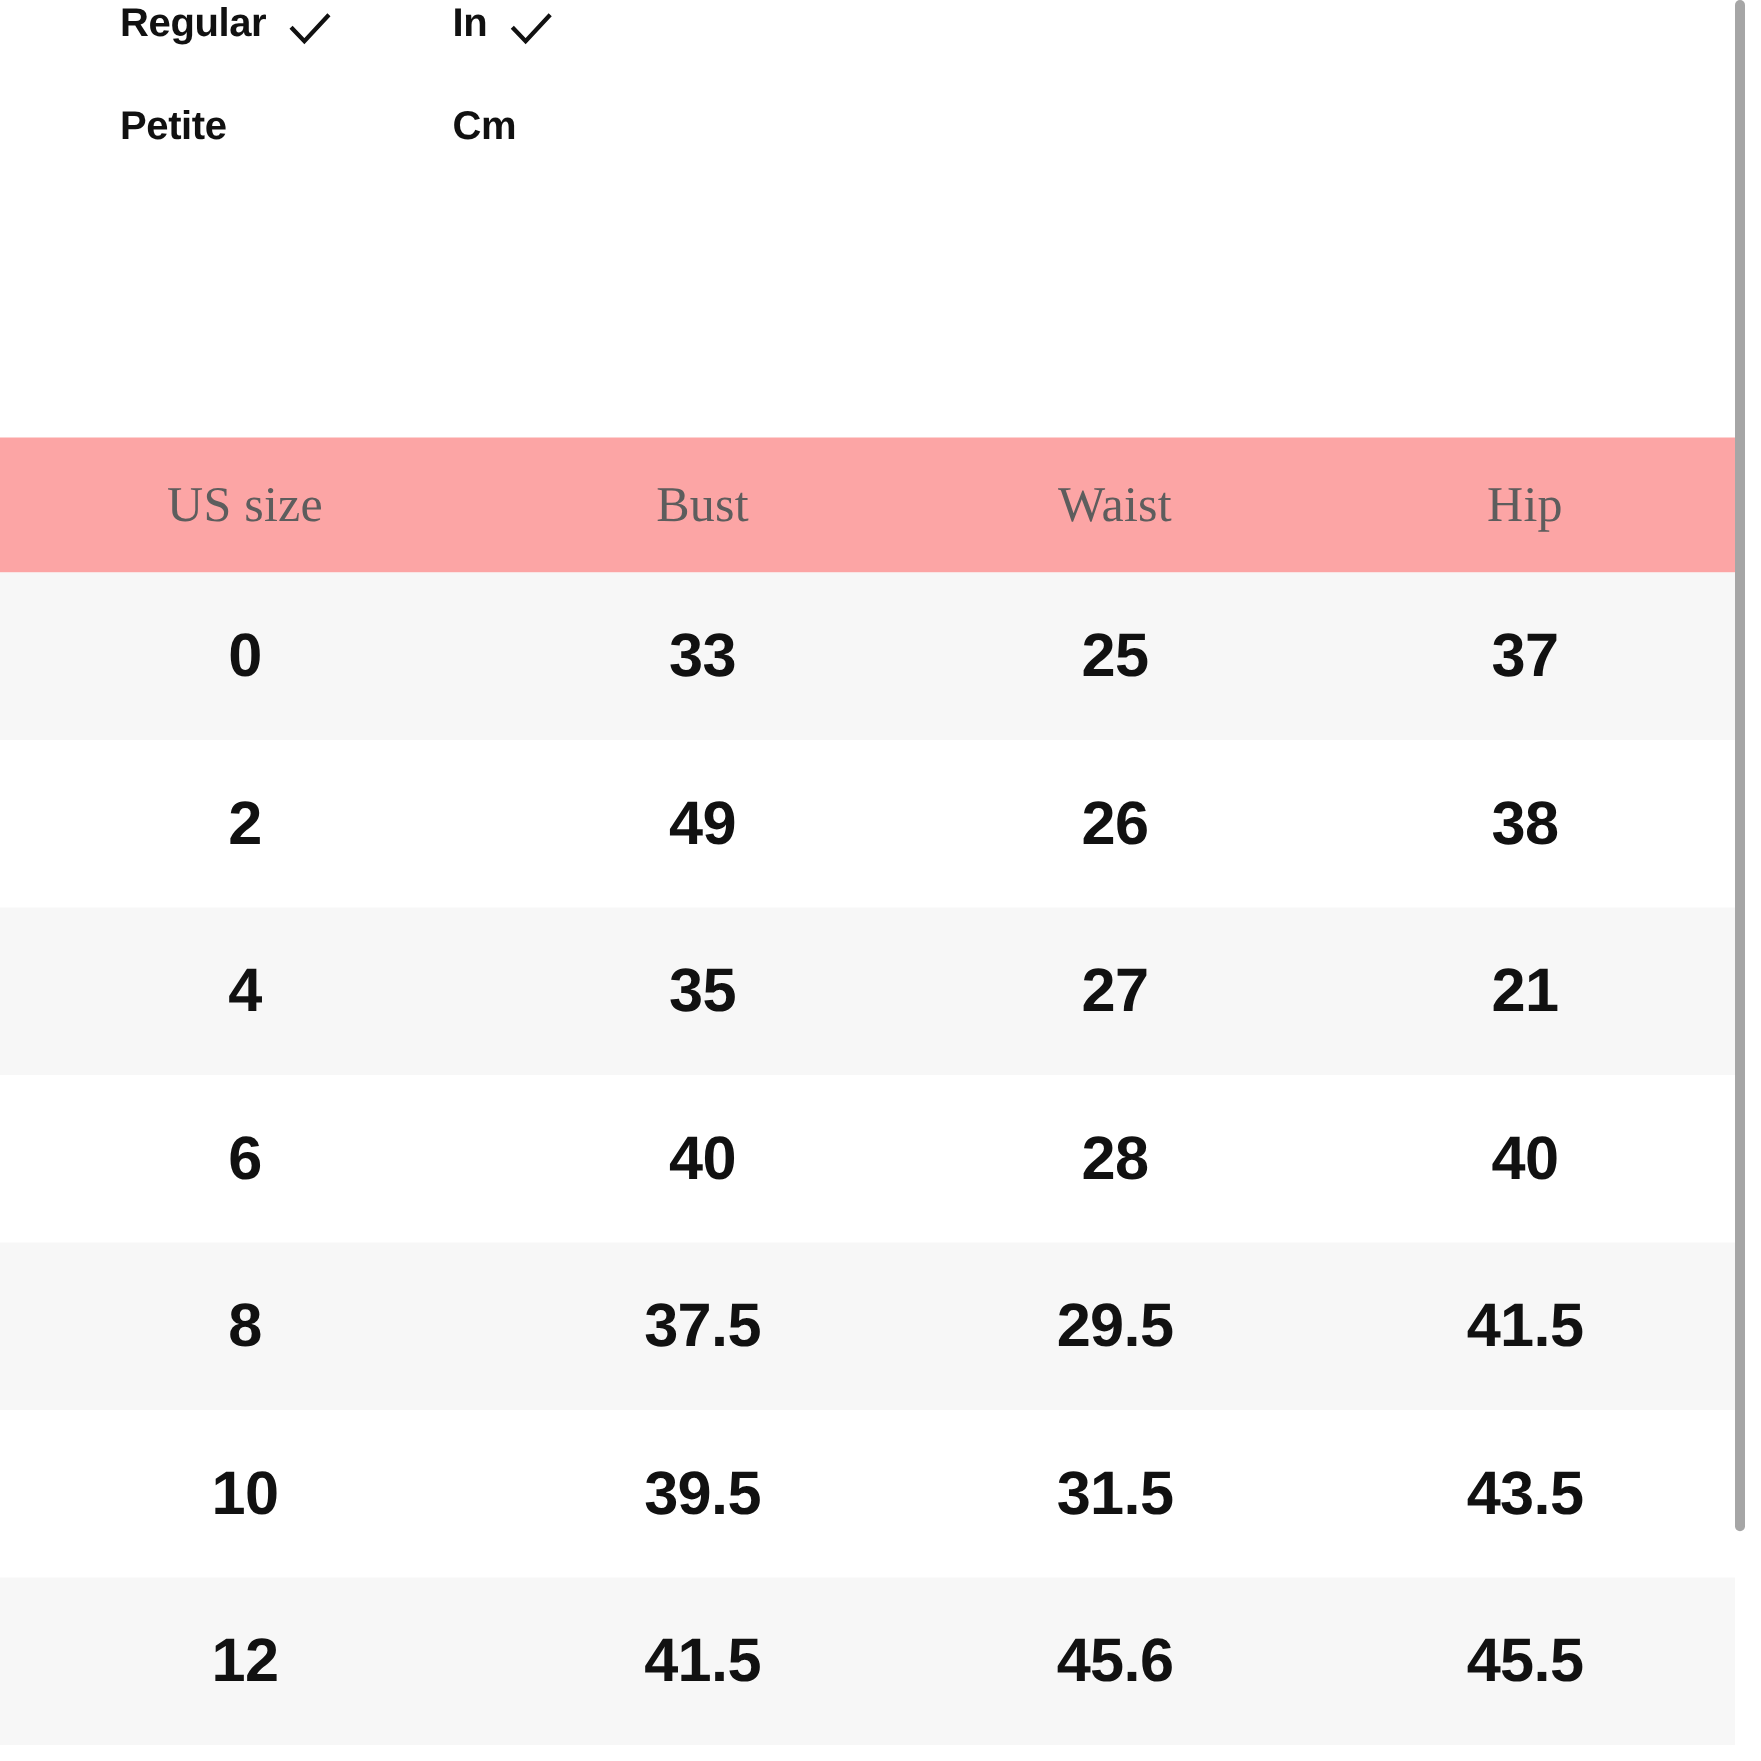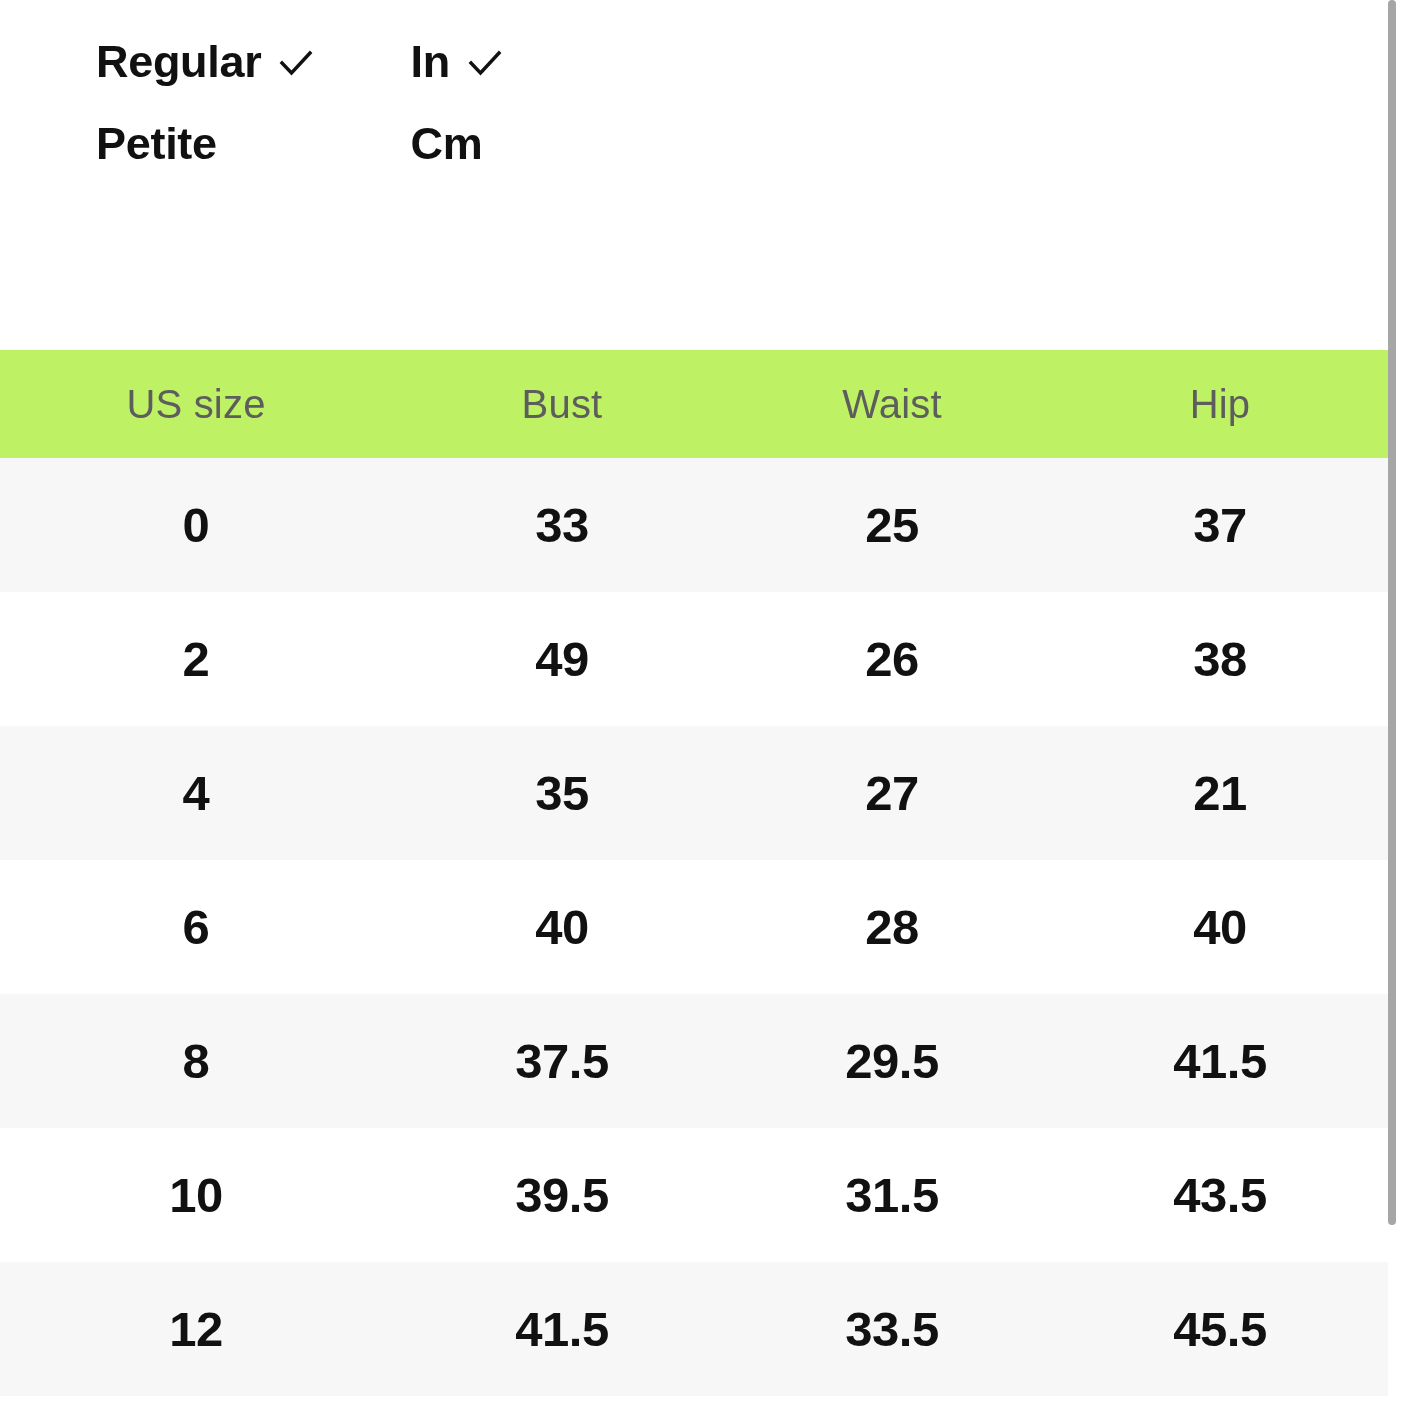--- a/index.html
+++ b/index.html
@@ -26,23 +26,23 @@
   }
   .option-group {
     display: flex;
     flex-direction: column;
   }
   .option-group.fit { margin-left: 96px; }
   .option-group.unit { margin-left: 93px; }
 
   .option {
     display: flex;
-    align-items: flex-end;
+    align-items: flex-start;
     height: 82px;
-    font-size: 45px;
+    font-size: 32px;
     font-weight: 700;
     color: #111111;
     letter-spacing: -0.3px;
     line-height: 1;
     white-space: nowrap;
     cursor: pointer;
   }
   .option .check {
     display: inline-flex;
     align-items: center;
@@ -61,21 +61,22 @@
     width: 1388px;
   }
   .table-row {
     display: flex;
     align-items: center;
     width: 100%;
     height: 134px;
   }
   .table-row.header {
     height: 108px;
-    background: #bef264;
+    background: #fca5a5;
+    font-family: Liberation Serif, serif;
   }
   .table-row.striped { background: #f7f7f7; }
 
   .cell {
     text-align: center;
     font-size: 49px;
     font-weight: 700;
     color: #111111;
     letter-spacing: -0.5px;
     line-height: 1;
@@ -203,21 +204,21 @@
   <div class="table-row">
     <div class="cell col-size">10</div>
     <div class="cell col-bust">39.5</div>
     <div class="cell col-waist">31.5</div>
     <div class="cell col-hip">43.5</div>
   </div>
 
   <div class="table-row striped">
     <div class="cell col-size">12</div>
     <div class="cell col-bust">41.5</div>
-    <div class="cell col-waist">33.5</div>
+    <div class="cell col-waist">45.6</div>
     <div class="cell col-hip">45.5</div>
   </div>
 
 </div>
 
 <div class="scrollbar-track">
   <div class="scrollbar-thumb"></div>
 </div>
 
 </body></html>

